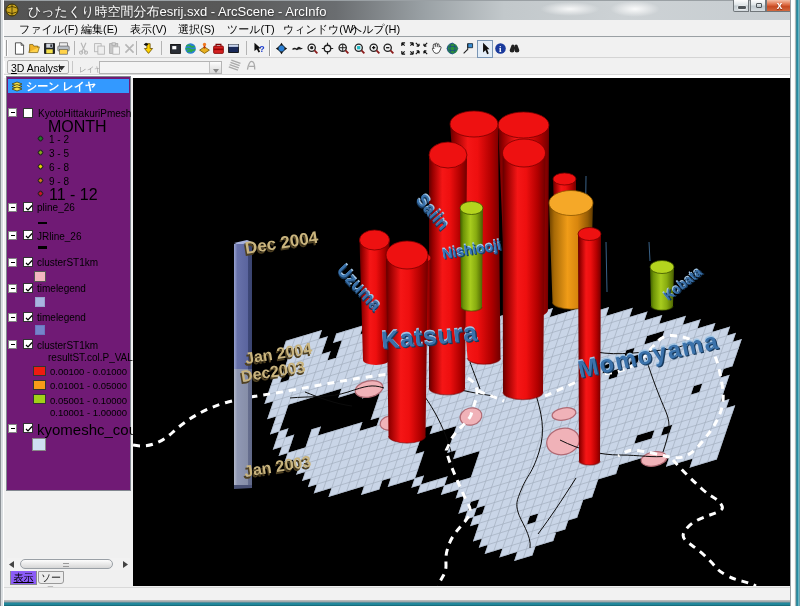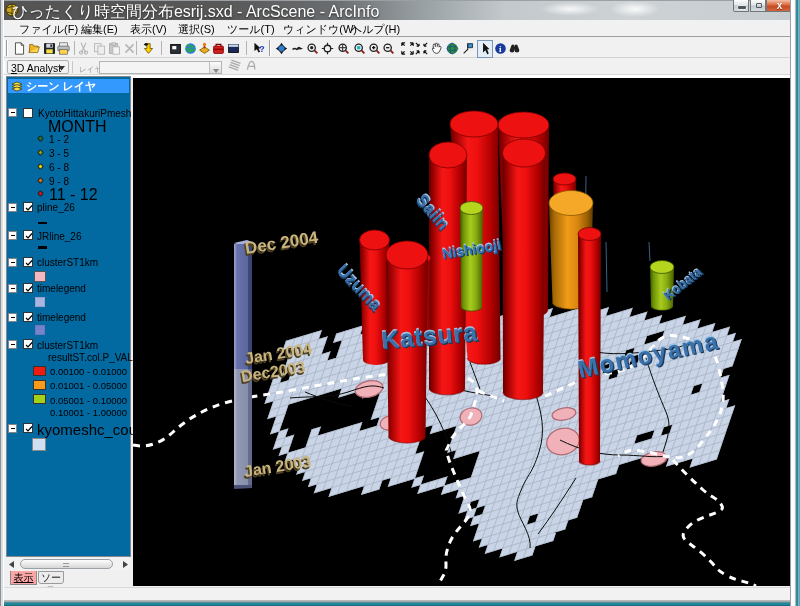--- a/index.html
+++ b/index.html
@@ -4,21 +4,21 @@
 <div class="abs" style="left:0;top:0;width:800px;height:20px;background:linear-gradient(90deg,#545454 0%,#585858 28%,#6a6d70 42%,#9aa1a5 53%,#c2c8cb 63%,#cdd2d5 78%,#c6ccd0 100%)">
     <div class="abs" style="left:0;top:0;width:800px;height:1px;background:#9aa0a4"></div>
     <div class="abs" style="left:540px;top:2px;width:60px;height:14px;background:radial-gradient(ellipse at center,rgba(255,255,255,0.85),rgba(255,255,255,0) 70%)"></div>
     <div class="abs" style="left:610px;top:1px;width:50px;height:16px;background:radial-gradient(ellipse at center,rgba(255,255,255,0.9),rgba(255,255,255,0) 70%)"></div>
   </div>
 <svg class="abs" style="left:5px;top:3px" width="14" height="14">
     <circle cx="7" cy="7" r="6" fill="#caa41e"></circle>
     <circle cx="7" cy="7" r="6" fill="none" stroke="#3a3000" stroke-width="1"></circle>
     <path d="M2,5 Q7,2 12,5 M2,9 Q7,12 12,9 M7,1 V13" stroke="#3a3000" stroke-width="0.8" fill="none"></path>
   </svg>
-<div class="txt" style="left:12px;top:4.5px;font-size:16px;color:#fff;text-shadow:0 1px 2px #222">ひったくり時空間分布esrij.sxd - ArcScene - ArcInfo</div>
+<div class="txt" style="left:28px;top:4.5px;font-size:13px;color:#fff;text-shadow:0 1px 2px #222">ひったくり時空間分布esrij.sxd - ArcScene - ArcInfo</div>
 <div class="abs" style="left:733px;top:0;width:16px;height:12px;background:linear-gradient(#fdfdfd,#dfe5e8 45%,#c0c9ce 55%,#d8dee2);border:1px solid #70767a;border-top:none;border-radius:0 0 0 2px">
     <div class="abs" style="left:4px;top:6px;width:8px;height:2.5px;background:#50565a;border-radius:1px;box-shadow:0 0 0 0.5px #fff"></div>
   </div>
 <div class="abs" style="left:750px;top:0;width:16px;height:12px;background:linear-gradient(#fdfdfd,#dfe5e8 45%,#c0c9ce 55%,#d8dee2);border:1px solid #70767a;border-top:none">
     <div class="abs" style="left:4.5px;top:2.5px;width:6px;height:5px;border:1.5px solid #50565a;border-radius:1px"></div>
   </div>
 <div class="abs" style="left:766px;top:0;width:27px;height:12px;background:linear-gradient(#f4c0a8,#e0714a 40%,#c64a22 60%,#d2693f);border:1px solid #70767a;border-top:none;border-radius:0 0 2px 0;color:#fff;font-weight:bold;font-size:10px;text-align:center;line-height:11px;text-shadow:0 1px 1px #802000">x</div>
 <div class="abs" style="left:4px;top:20px;width:792px;height:17px;background:#f1f1f1;border-bottom:1px solid #9aa0a4"></div>
 <div class="txt" style="left:19px;top:22.5px;font-size:11px">ファイル(F)</div>
 <div class="txt" style="left:81px;top:22.5px;font-size:11px">編集(E)</div>
@@ -349,21 +349,21 @@
       <text x="668" y="301" font-size="13" font-weight="bold" letter-spacing="0" transform="rotate(-38 668 301)" fill="#3b72ab">Kobata</text>
     </g>
   </svg>
 <div class="abs" style="left:4px;top:78px;width:129px;height:508px;background:#f0f0f0"></div>
 <div class="abs" style="left:7px;top:80px;width:109px;height:2px;border-top:1px solid #a8a8a8;border-bottom:1px solid #fff"></div>
 <div class="abs" style="left:7px;top:83.5px;width:109px;height:2px;border-top:1px solid #a8a8a8;border-bottom:1px solid #fff"></div>
 <svg class="abs" style="left:120px;top:78px" width="11" height="10">
     <rect x="0.5" y="0.5" width="10" height="9" fill="#f4f4f4" stroke="#aaa"></rect>
     <path d="M3,2.8 L8,7 M8,2.8 L3,7" stroke="#000" stroke-width="1.3"></path>
   </svg>
-<div class="abs" style="left:6px;top:76px;width:125px;height:481px;background:#0369a1;border:1px solid #828790;overflow:hidden">
+<div class="abs" style="left:6px;top:76px;width:125px;height:415px;background:#701a75;border:1px solid #828790;overflow:hidden">
     <div class="abs" style="left:1px;top:2px;width:121px;height:14px;background:#3399ff"></div>
     <svg class="abs" style="left:4px;top:3px" width="12" height="12" viewBox="0 0 12 12">
       <path d="M1,4 L6,2 L11,4 L6,6 Z" fill="#f4e04a" stroke="#3a3000" stroke-width="0.7"></path>
       <path d="M1,6.5 L6,4.5 L11,6.5 L6,8.5 Z" fill="#f4e04a" stroke="#3a3000" stroke-width="0.7"></path>
       <path d="M1,9 L6,7 L11,9 L6,11 Z" fill="#f4e04a" stroke="#3a3000" stroke-width="0.7"></path>
     </svg>
     <div class="txt" style="left:19px;top:3px;color:#fff;font-weight:bold">シーン レイヤ</div>
   </div>
 <div class="abs" style="left:8px;top:108px;width:9px;height:9px;background:#fff;border:1px solid #848484">
     <div class="abs" style="left:1.5px;top:3px;width:4px;height:1px;background:#000"></div>
@@ -462,17 +462,17 @@
     <svg class="abs" style="left:2px;top:3px" width="5" height="7">
       <path d="M5,0 L0,3.5 L5,7 Z" fill="#444"></path>
     </svg>
     <svg class="abs" style="left:116px;top:3px" width="5" height="7">
       <path d="M0,0 L5,3.5 L0,7 Z" fill="#444"></path>
     </svg>
     <div class="abs" style="left:13px;top:1px;width:93px;height:9.5px;background:linear-gradient(#fdfdfd,#d6d6d6);border:1px solid #9aa0a6;border-radius:5px">
       <div class="abs" style="left:42px;top:2.5px;width:6px;height:4px;border-top:1px solid #999;border-bottom:1px solid #999"></div>
     </div>
   </div>
-<div class="abs" style="left:10px;top:571px;width:27px;height:14px;background:#fca5a5;border:1px solid #8a8a8a;border-top:none;font-size:10px;text-align:center;line-height:13px"><u>表示</u></div>
+<div class="abs" style="left:10px;top:571px;width:27px;height:14px;background:#8b5cf6;border:1px solid #8a8a8a;border-top:none;font-size:10px;text-align:center;line-height:13px"><u>表示</u></div>
 <div class="abs" style="left:38px;top:571px;width:26px;height:13px;background:#ececec;border:1px solid #9a9a9a;border-radius:0 0 3px 3px;font-size:10px;text-align:center;line-height:12px;color:#222">ソース</div>
 <div class="abs" style="left:4px;top:587px;width:792px;height:13px;background:#f2f2f2;border-top:1px solid #d9d9d9"></div>
 <div class="abs" style="left:0;top:600px;width:800px;height:6px;background:linear-gradient(#b9b9b9 0%,#b9b9b9 16%,#8c9ca2 33%,#1f7f93 50%,#2391a6 66%,#16616f 100%)"></div>
 <div class="abs" style="left:0;top:0;width:4px;height:606px;background:linear-gradient(90deg,#8b9196 0,#8b9196 25%,#d9dde0 25%,#d9dde0 75%,#ffffff 75%)"></div>
 <div class="abs" style="left:790px;top:0;width:10px;height:606px;background:linear-gradient(90deg,#9aa0a4 0%,#9aa0a4 8%,#ffffff 10%,#ffffff 42%,#e9e7e1 50%,#8aa0a8 58%,#1f7f93 68%,#2a96ac 80%,#9fd4de 90%,#45707c 100%)"></div>
 </body></html>

